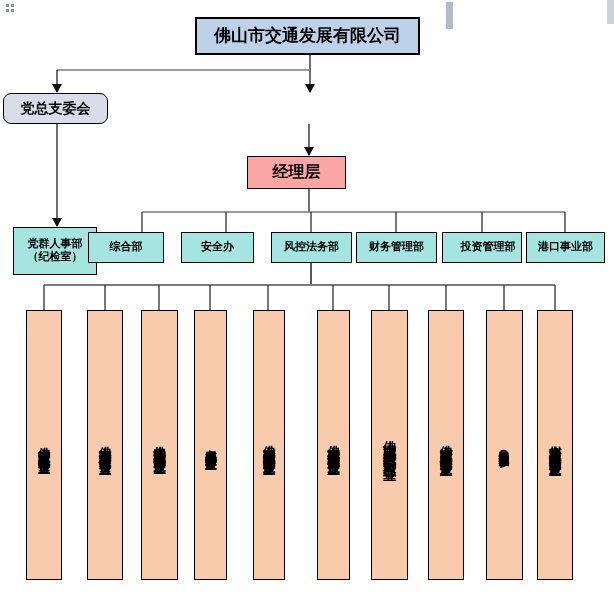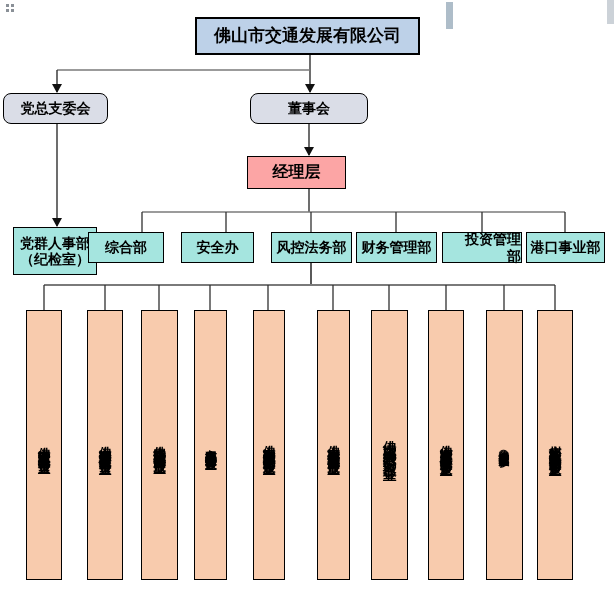--- a/index.html
+++ b/index.html
@@ -11,21 +11,21 @@
   .box{
     position:absolute;z-index:2;border:1px solid #000;box-sizing:border-box;
     display:flex;align-items:center;justify-content:center;
     font-weight:bold;color:#000;text-align:right;line-height:1.15;
   }
   .root{left:195px;top:17px;width:225px;height:38px;background:#bdd1e8;border-width:2px;font-size:17px;}
   .gov{background:#dadde7;height:31px;font-size:14px;border-radius:8px;}
   .gov.party{left:3px;top:93px;width:105px;}
   .gov.board{left:250px;top:93px;width:118px;}
   .mgr{left:247px;top:156px;width:99px;height:33px;background:#fca5a5;font-size:16px;}
-  .teal{background:#a5e5df;font-size:14px;}
+  .teal{background:#a5e5df;font-size:11px;}
   .partyhr{left:13px;top:227px;width:84px;height:48px;flex-direction:column;}
   .dept{top:232px;height:31px;}
   .d0{left:88px;width:76px;}
   .d1{left:181px;width:73px;}
   .d2{left:271px;width:81px;}
   .d3{left:356px;width:81px;}
   .d4{left:442px;width:80px;padding-left:12px;}
   .d5{left:526px;width:79px;}
   .company{top:310px;height:270px;background:#f8cbad;}
   .company span{
@@ -103,23 +103,20 @@
   <div class="scroll-frag"></div>
   <div class="corner-frag"></div>
 
   <div class="box root">
     <span>佛山市交通发展有限公司</span>
   </div>
 
   <div class="box gov party">
     <span>党总支委会</span>
   </div>
-  <div class="box gov board">
-    <span>董事会</span>
-  </div>
 
   <div class="box mgr">
     <span>经理层</span>
   </div>
 
   <div class="box teal partyhr">
     <span>党群人事部</span>
     <span>（纪检室）</span>
   </div>
   <div class="box teal dept d0">

